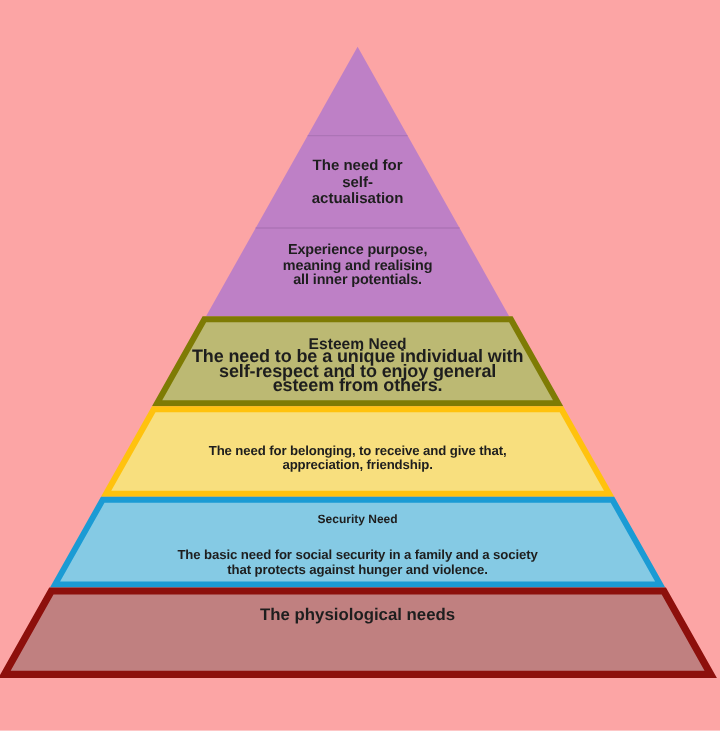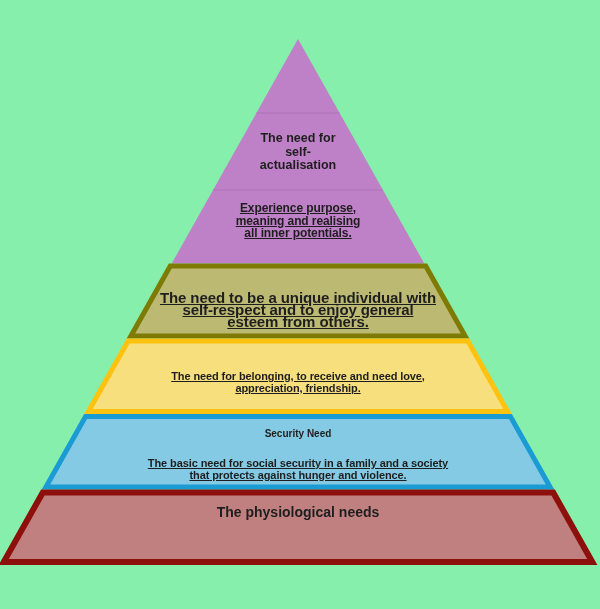--- a/index.html
+++ b/index.html
@@ -1,35 +1,35 @@
 <!DOCTYPE html>
 <html><head>
 <meta charset="utf-8">
 <style>
   html,body{margin:0;padding:0;background:#ffffff;}
   #app{
     position:relative;
     width:600px;height:609px;
-    background:#86efac;
+    background:#fca5a5;
     font-family:"Liberation Sans",sans-serif;
     overflow:hidden;
   }
   #pyramid-svg{position:absolute;left:0;top:0;}
   .lbl{
     position:absolute;
     left:0;
     width:596px;
     text-align:center;
     font-weight:bold;
     color:#1e1e1e;
     white-space:pre-line;
     pointer-events:none;
   }
   .lvl-title{letter-spacing:0px;}
-  .lvl-body{letter-spacing:-0.1px;text-decoration:underline;}
+  .lvl-body{letter-spacing:-0.1px;}
 </style>
 </head>
 <body>
 
 <div id="app">
 
   <svg id="pyramid-svg" width="600" height="609" viewBox="0 0 600 609">
 
     <polygon points="298,39 171.7,263.5 424.3,263.5" fill="#be80c6"></polygon>
     <line x1="256.4" y1="113" x2="339.6" y2="113" stroke-width="1.2" opacity="0.85" stroke="#aa72b4"></line>
@@ -44,25 +44,26 @@
     <polygon points="42.8,492.5 553.2,492.5 592.3,562 3.7,562" stroke-width="6" stroke-linejoin="miter" fill="#c08080" stroke="#8d100c"></polygon>
   </svg>
 
   <div class="lbl lvl-title" style="top:132px;font-size:12.5px;line-height:13.5px;">The need for
 self-
 actualisation</div>
   <div class="lbl lvl-body" style="top:202px;font-size:12px;line-height:12.5px;">Experience purpose,
 meaning and realising
 all inner potentials.</div>
 
+  <div class="lbl lvl-title" style="top:280px;font-size:13px;line-height:14px;">Esteem Need</div>
   <div class="lbl lvl-body" style="top:292px;font-size:15px;line-height:12px;">The need to be a unique individual with
 self-respect and to enjoy general
 esteem from others.</div>
 
-  <div class="lbl lvl-body" style="top:370px;font-size:11px;line-height:12px;">The need for belonging, to receive and need love,
+  <div class="lbl lvl-body" style="top:370px;font-size:11px;line-height:12px;">The need for belonging, to receive and give that,
 appreciation, friendship.</div>
 
   <div class="lbl lvl-title" style="top:427px;font-size:10px;line-height:14px;">Security Need</div>
   <div class="lbl lvl-body" style="top:457px;font-size:11px;line-height:12px;">The basic need for social security in a family and a society
 that protects against hunger and violence.</div>
 
   <div class="lbl lvl-title" style="top:505px;font-size:14px;line-height:15px;">The physiological needs</div>
 
 </div>
 

